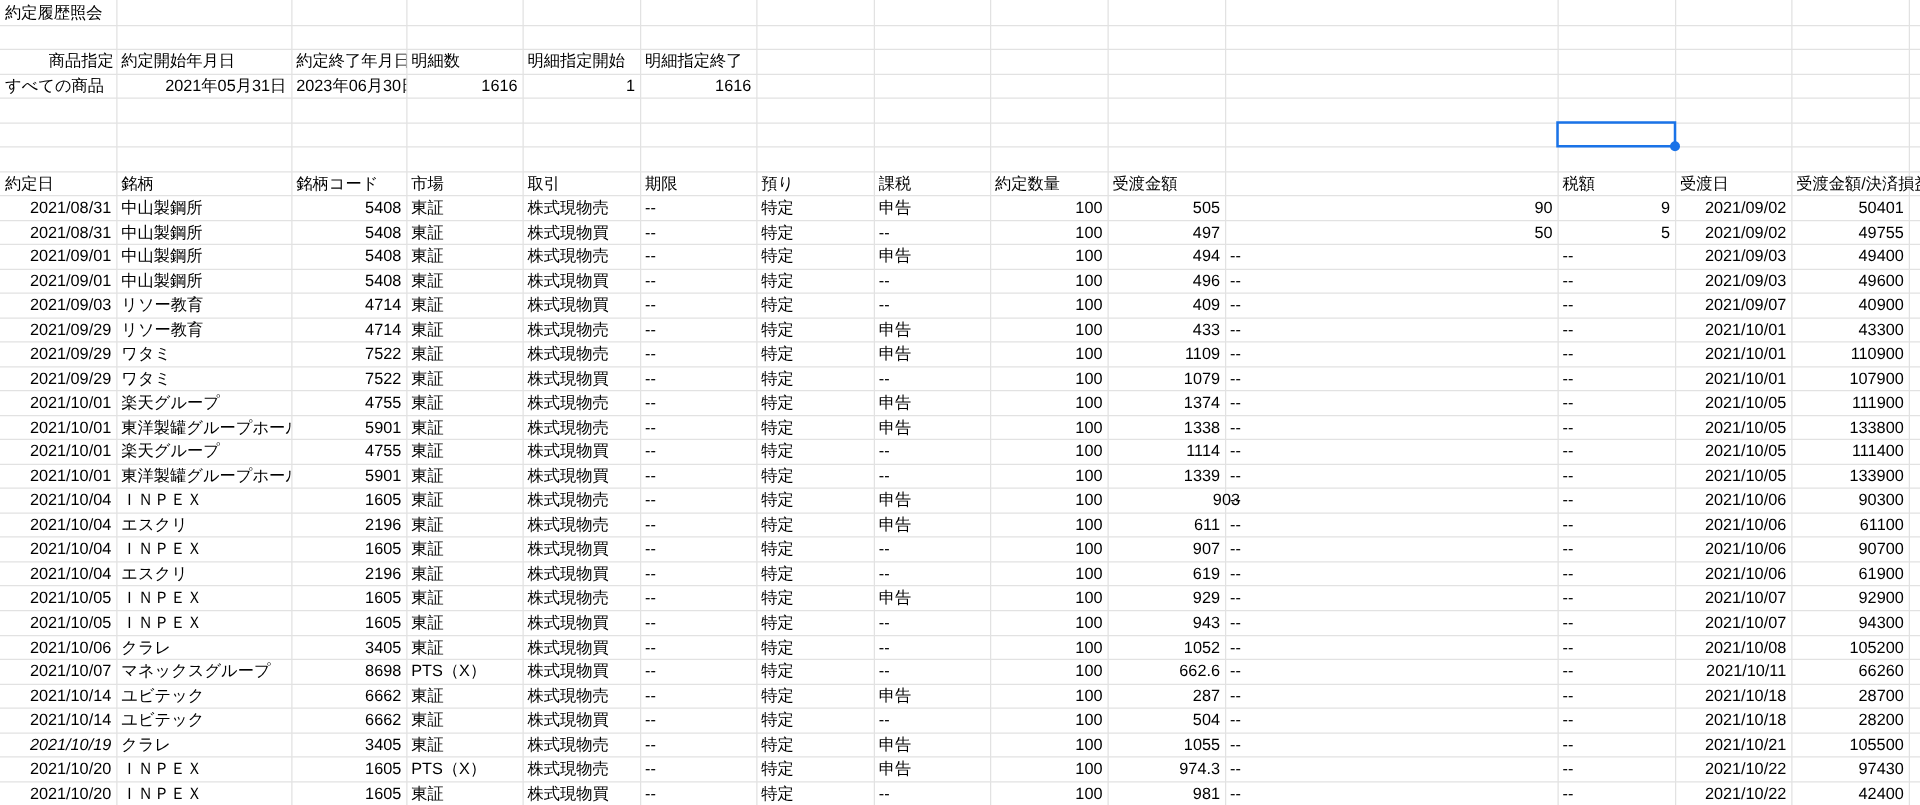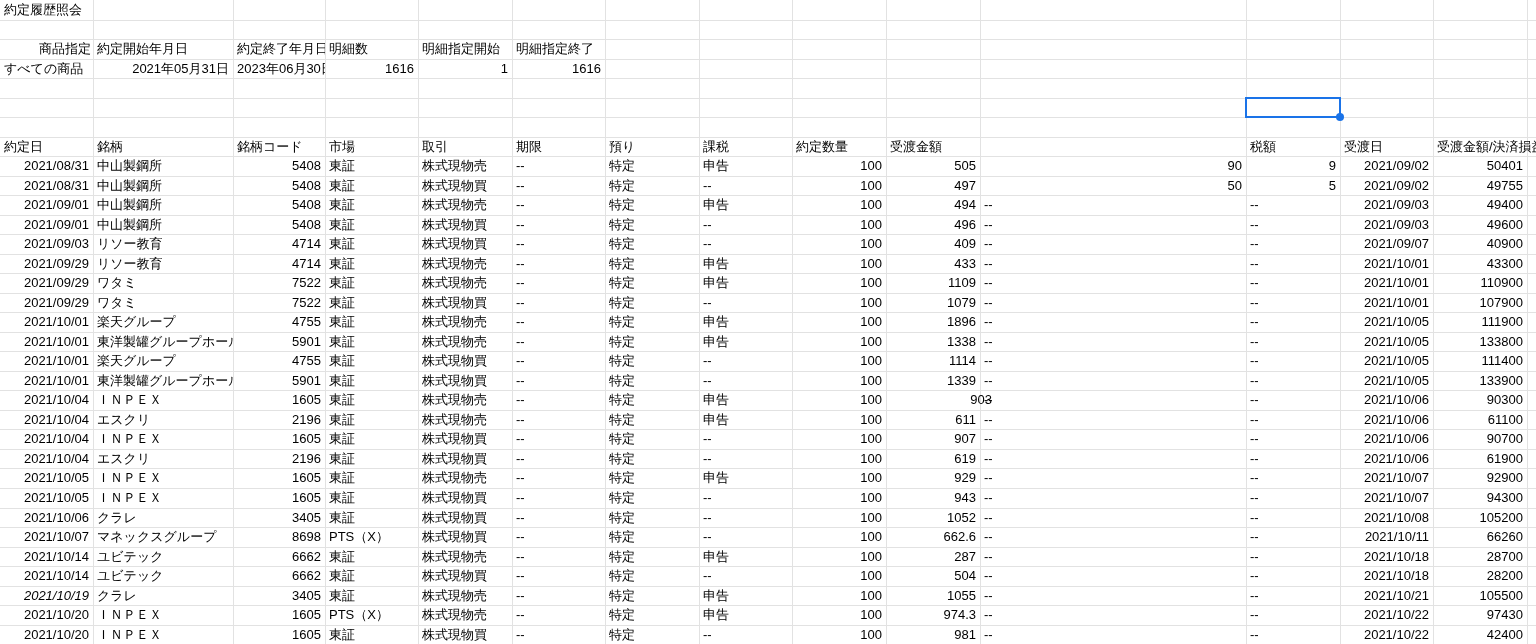--- a/index.html
+++ b/index.html
@@ -220,21 +220,21 @@
     <div class="cell ar" style="left: 1433px; top: 292.8px; width: 94px;">107900</div>
     <div class="cell ar" style="left: 0px; top: 312.32px; width: 93px;">2021/10/01</div>
     <div class="cell al" style="left: 93px; top: 312.32px; width: 140px;">楽天グループ</div>
     <div class="cell ar" style="left: 233px; top: 312.32px; width: 92px;">4755</div>
     <div class="cell al" style="left: 325px; top: 312.32px; width: 93px;">東証</div>
     <div class="cell al" style="left: 418px; top: 312.32px; width: 94px;">株式現物売</div>
     <div class="cell al" style="left: 512px; top: 312.32px; width: 93px;">--</div>
     <div class="cell al" style="left: 605px; top: 312.32px; width: 94px;">特定</div>
     <div class="cell al" style="left: 699px; top: 312.32px; width: 93px;">申告</div>
     <div class="cell ar" style="left: 792px; top: 312.32px; width: 94px;">100</div>
-    <div class="cell ar" style="left: 886px; top: 312.32px; width: 94px;">1896</div>
+    <div class="cell ar" style="left: 886px; top: 312.32px; width: 94px;">1374</div>
     <div class="cell al" style="left: 980px; top: 312.32px; width: 266px;">--</div>
     <div class="cell al" style="left: 1246px; top: 312.32px; width: 94px;">--</div>
     <div class="cell ar" style="left: 1340px; top: 312.32px; width: 93px;">2021/10/05</div>
     <div class="cell ar" style="left: 1433px; top: 312.32px; width: 94px;">111900</div>
     <div class="cell ar" style="left: 0px; top: 331.84px; width: 93px;">2021/10/01</div>
     <div class="cell al" style="left: 93px; top: 331.84px; width: 140px;">東洋製罐グループホール</div>
     <div class="cell ar" style="left: 233px; top: 331.84px; width: 92px;">5901</div>
     <div class="cell al" style="left: 325px; top: 331.84px; width: 93px;">東証</div>
     <div class="cell al" style="left: 418px; top: 331.84px; width: 94px;">株式現物売</div>
     <div class="cell al" style="left: 512px; top: 331.84px; width: 93px;">--</div>

